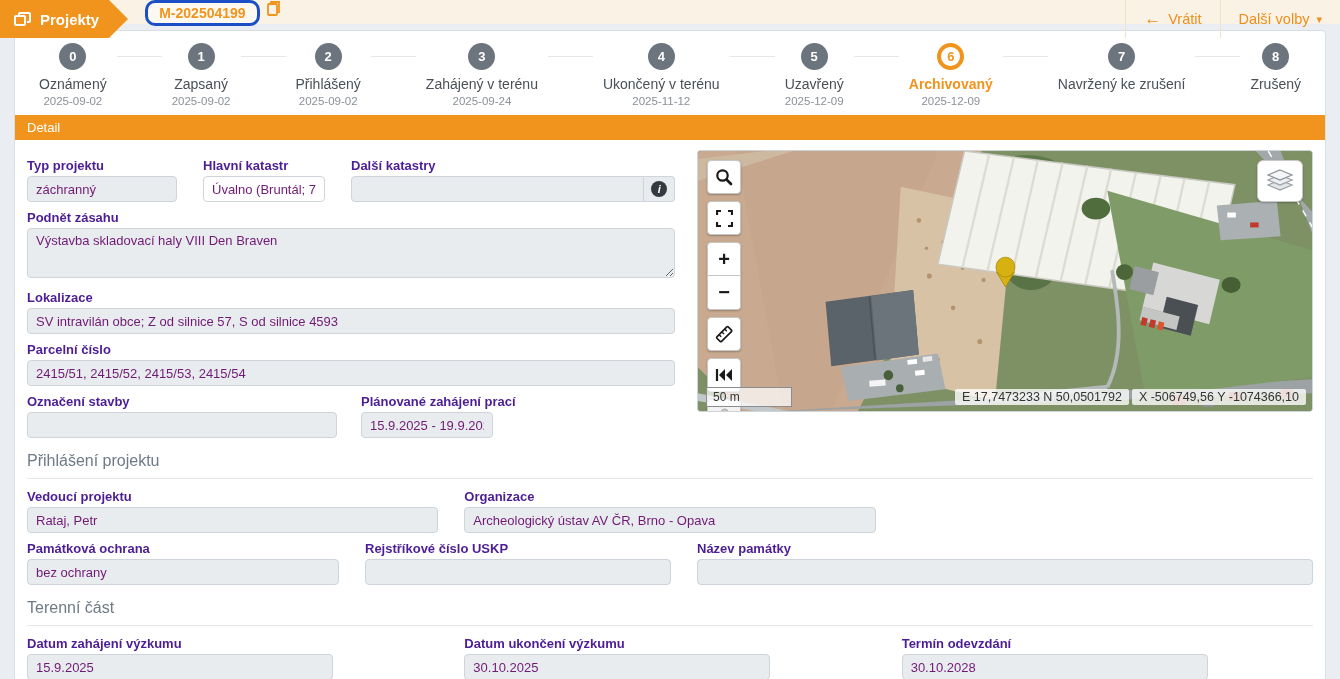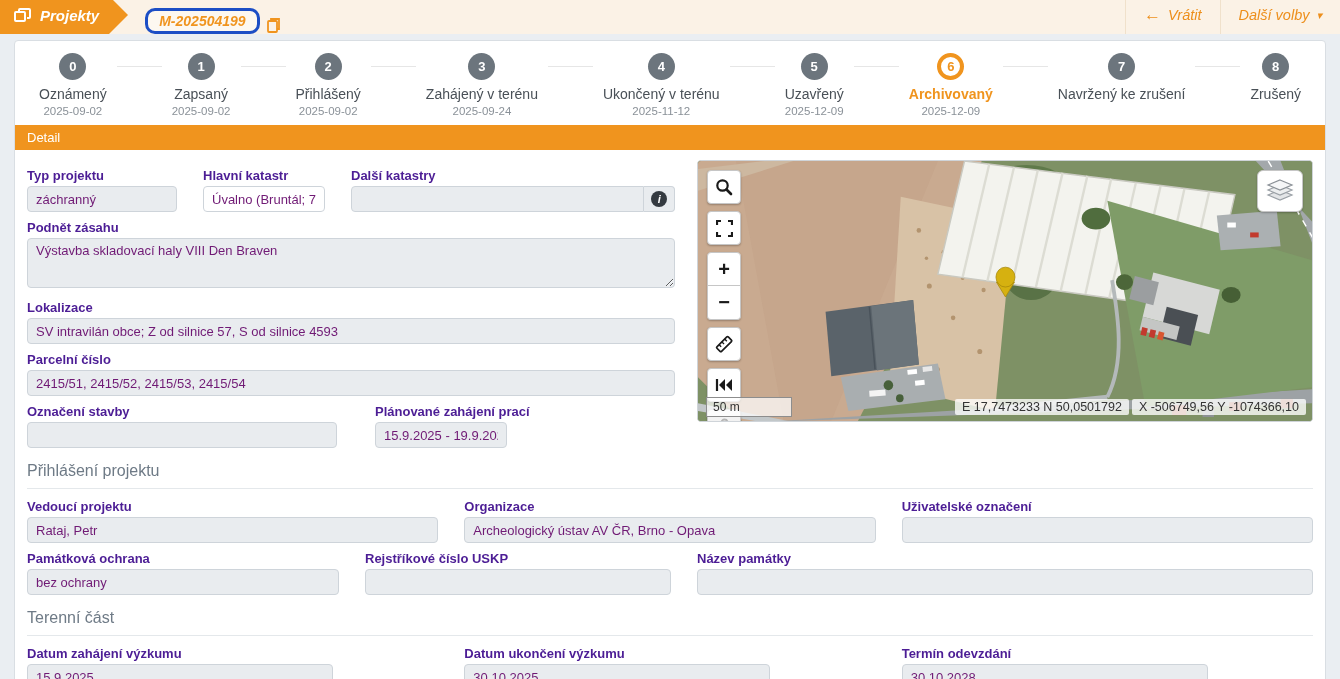--- a/index.html
+++ b/index.html
@@ -1,20 +1,20 @@
 <!DOCTYPE html>
 <html><head>
 <meta charset="utf-8">
 <style>
   * { margin:0; padding:0; box-sizing:border-box; }
   html,body { width:1340px; height:679px; overflow:hidden;
     font-family:"Liberation Sans", sans-serif; background:#eaeef2; }
 
   
-  .topbar { height:34px; background:#fbf2e6; display:flex; align-items:flex-end;font-style:italic; }
+  .topbar { height:24px; background:#fbf2e6; display:flex; align-items:flex-start; }
   .proj-tab { position:relative; height:38px; background:#f0941e; color:#fff;
     display:flex; align-items:center; gap:9px; padding:0 10px 0 14px;
     font-size:15px; font-weight:bold; cursor:pointer; }
   .proj-tab::after { content:""; position:absolute; right:-19px; top:0;
     border-top:19px solid transparent; border-bottom:19px solid transparent;
     border-left:19px solid #f0941e; }
   .badge { margin-left:36px; border:3px solid #1c4ec5; border-radius:10px;
     background:#fdf8f0; color:#f0941e; font-weight:bold; font-size:14px;
     padding:2px 11px; cursor:pointer; }
   .copy-btn { margin-left:6px; cursor:pointer; display:flex; align-items:center; }
@@ -46,21 +46,21 @@
   .body-pad { padding:10px 12px 12px; }
   .detail-flex { display:flex; gap:22px; }
   .form-left { flex:0 0 648px; }
   .fld-label { font-size:13px; font-weight:bold; color:#4c1d95; margin:8px 0 3px; }
   .inp { width:100%; height:26px; background:#e9ecef; border:1px solid #ced4da;
     border-radius:4px; padding:2px 8px; font-family:"Liberation Sans",sans-serif;
     font-size:13px; color:#701a75; }
   .inp.white { background:#fff; }
   textarea.inp { height:50px; resize:vertical; padding-top:4px; }
   .row-3a { display:grid; grid-template-columns:150px 122px 1fr; column-gap:26px; }
-  .row-osn { display:grid; grid-template-columns:310px 1fr; column-gap:38px; }
+  .row-osn { display:grid; grid-template-columns:310px 1fr; column-gap:24px; }
   .inp-group { display:flex; }
   .inp-group .inp { border-top-right-radius:0; border-bottom-right-radius:0; }
   .inp-append { width:34px; height:26px; background:#e9ecef; border:1px solid #ced4da;
     border-left:none; border-radius:0 4px 4px 0; display:flex; align-items:center;
     justify-content:center; }
   .info-dot { width:16px; height:16px; border-radius:50%; background:#343a40; color:#fff;
     font-size:11px; font-weight:bold; display:flex; align-items:center; justify-content:center;
     font-style:italic; cursor:pointer; }
   .w306 { width:306px; }
   .w132 { width:132px; }
@@ -382,24 +382,20 @@
     <div class="section-hdr">Přihlášení projektu</div>
     <div class="row3">
       <div>
         <div class="fld-label">Vedoucí projektu</div>
         <input class="inp" value="Rataj, Petr" style="">
       </div>
       <div>
         <div class="fld-label">Organizace</div>
         <input class="inp" value="Archeologický ústav AV ČR, Brno - Opava" style="">
       </div>
-      <div>
-        <div class="fld-label">Uživatelské označení</div>
-        <input class="inp" value="" style="">
-      </div>
     </div>
     <div class="row3b">
       <div>
         <div class="fld-label">Památková ochrana</div>
         <input class="inp" value="bez ochrany" style="">
       </div>
       <div>
         <div class="fld-label">Rejstříkové číslo USKP</div>
         <input class="inp" value="" style="">
       </div>

